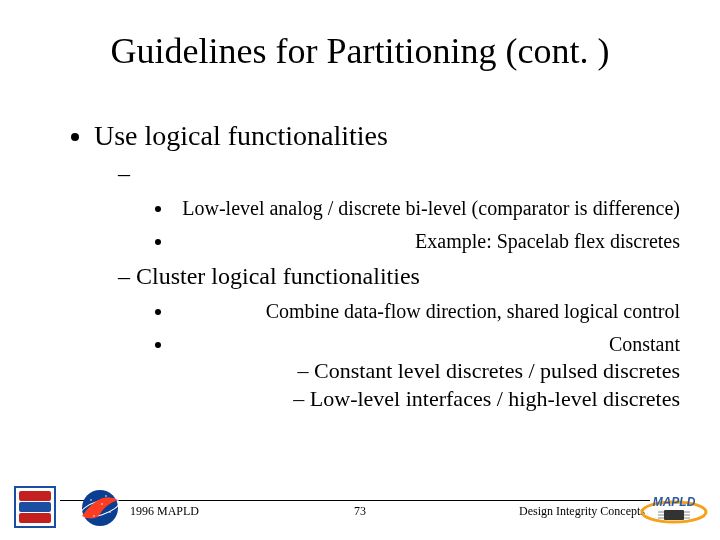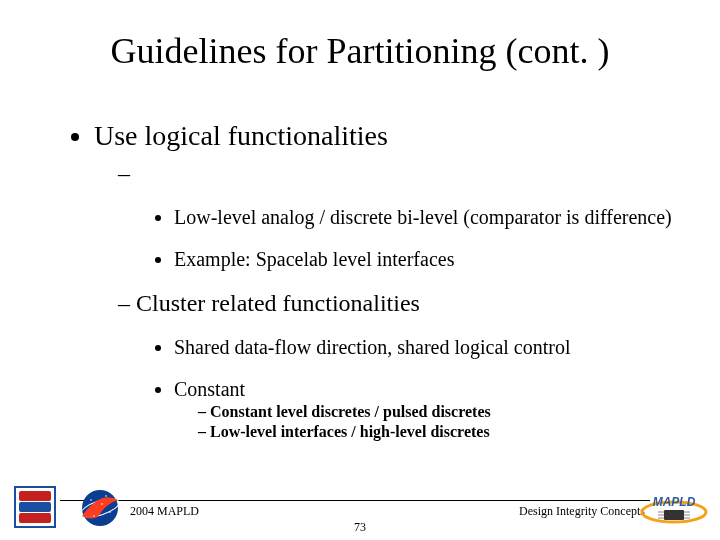--- a/index.html
+++ b/index.html
@@ -55,33 +55,33 @@
   ul.lvl2 > li::before {
     content: "– ";
   }
   ul.lvl3 {
     list-style: disc;
     margin: 4px 0 6px 0;
     padding-left: 40px;
     font-size: 20px;
   }
   ul.lvl3 > li {
-    margin: 19px 0;
+    margin: 10px 0;
     text-indent: 0;
     padding-left: 0;
+    text-align: right;
   }
   ul.lvl3 > li::before {
     content: "";
   }
   ul.lvl4 {
     list-style: none;
     margin: 2px 0 2px 0;
     padding-left: 24px;
-    font-size: 16px;
-    font-weight: bold;
+    font-size: 22px;
   }
   ul.lvl4 > li {
     margin: 2px 0;
     text-indent: -16px;
     padding-left: 16px;
   }
   ul.lvl4 > li::before {
     content: "– ";
   }
   .footer {
@@ -104,21 +104,20 @@
     top: 36px;
     font-size: 12px;
   }
   .footer-center-text {
     position: absolute;
     left: 0;
     right: 0;
     top: 36px;
     text-align: center;
     font-size: 12px;
-    margin-top: 16px;
   }
   .footer-right-text {
     position: absolute;
     right: 75px;
     top: 36px;
     font-size: 12px;
   }
   
   .logo-svr {
     position: absolute;
@@ -165,44 +164,44 @@
   <div class="title">Guidelines for Partitioning (cont. )</div>
 
   <div class="content">
     <ul class="lvl1">
       <li>
         <span>Use logical functionalities</span>
         <ul class="lvl2">
           <li>
             <ul class="lvl3">
               <li><span>Low-level analog / discrete bi-level (comparator is difference)</span></li>
-              <li><span>Example: Spacelab level interfaces</span></li>
+              <li><span>Example: Spacelab flex discretes</span></li>
             </ul>
           </li>
           <li>
-            <span>Cluster related functionalities</span>
+            <span>Cluster logical functionalities</span>
             <ul class="lvl3">
-              <li><span>Shared data-flow direction, shared logical control</span></li>
+              <li><span>Combine data-flow direction, shared logical control</span></li>
               <li>
                 <span>Constant</span>
                 <ul class="lvl4">
                   <li><span>Constant level discretes / pulsed discretes</span></li>
                   <li><span>Low-level interfaces / high-level discretes</span></li>
                 </ul>
               </li>
             </ul>
           </li>
         </ul>
       </li>
     </ul>
   </div>
 
   <div class="footer">
     <div class="footer-line"></div>
-    <div class="footer-left-text">2004 MAPLD</div>
+    <div class="footer-left-text">1996 MAPLD</div>
     <div class="footer-center-text">73</div>
     <div class="footer-right-text">Design Integrity Concepts</div>
   </div>
 
   <div class="logo-svr" title="SVR">
     <div class="box">
       <div class="s"></div>
       <div class="v"></div>
       <div class="r"></div>
     </div>

